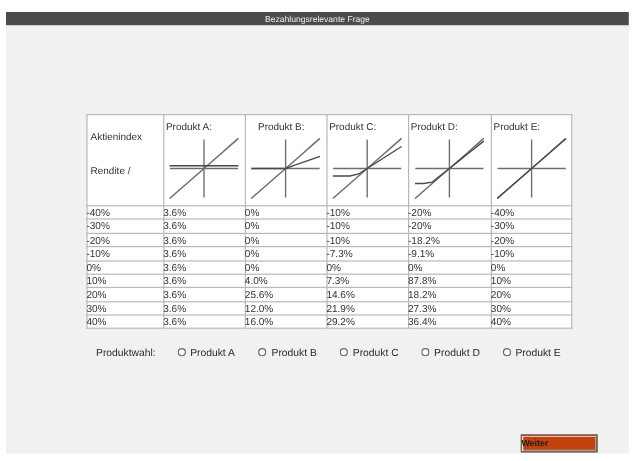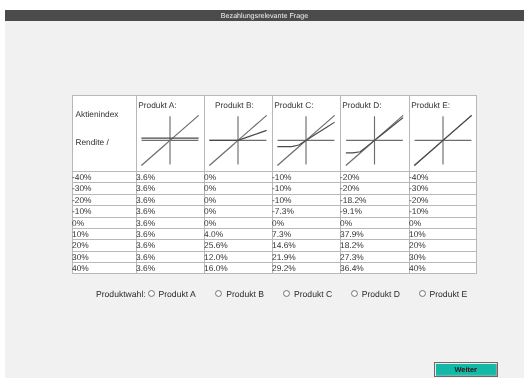--- a/index.html
+++ b/index.html
@@ -12,27 +12,27 @@
 
   #grid{position:absolute;left:72px;top:95px;width:405px;height:179px;background:#ffffff;}
   .vline{position:absolute;top:0;width:1px;height:179px;background:#b8b8b8;}
   .hline{position:absolute;left:0;width:405px;height:1px;background:#b8b8b8;}
   .cell{position:absolute;font-size:8.4px;color:#333333;text-align:left;white-space:nowrap;}
   
   .hcell{position:absolute;font-size:8.3px;color:#333333;white-space:nowrap;}
   .chart{position:absolute;}
 
   .choices{position:absolute;left:80px;top:289px;font-size:8.6px;color:#2b2b2b;white-space:nowrap;}
-  .lbl{position:absolute;left:16px;top:0;}
+  .lbl{position:absolute;left:0;top:0;}
   .radio{position:absolute;width:7px;height:7px;}
   .ropt{position:absolute;top:0;white-space:nowrap;}
 
-  .nextbtn{position:absolute;left:433.5px;top:361.8px;width:64.5px;height:15.6px;background:#14b8a6;
+  .nextbtn{position:absolute;left:433.5px;top:361.8px;width:64.5px;height:15.6px;background:#c2410c;
            border:1px solid #6a6a6a;box-sizing:border-box;font-size:7.4px;font-weight:bold;color:#1f1f1f;
-           text-align:center;line-height:13px;box-shadow:inset 1px 1px 0 #ebebeb, inset -1.2px -1.2px 0 #9f9f9f;}
+           text-align:left;line-height:13px;box-shadow:inset 1px 1px 0 #ebebeb, inset -1.2px -1.2px 0 #9f9f9f;}
 </style>
 </head>
 <body>
 
 <div class="window">
   <div class="titlebar">Bezahlungsrelevante Frage</div>
 </div>
 
 <div id="grid">
     <div class="vline" style="left: 0px;"></div>
@@ -112,21 +112,21 @@
     <div class="cell" style="left: 0px; width: 64px; top: 121.6px; height: 11.4px; line-height: 13px;">0%</div>
     <div class="cell" style="left: 64px; width: 68px; top: 121.6px; height: 11.4px; line-height: 13px;">3.6%</div>
     <div class="cell" style="left: 132px; width: 68px; top: 121.6px; height: 11.4px; line-height: 13px;">0%</div>
     <div class="cell" style="left: 200px; width: 68px; top: 121.6px; height: 11.4px; line-height: 13px;">0%</div>
     <div class="cell" style="left: 268px; width: 69px; top: 121.6px; height: 11.4px; line-height: 13px;">0%</div>
     <div class="cell" style="left: 337px; width: 68px; top: 121.6px; height: 11.4px; line-height: 13px;">0%</div>
     <div class="cell" style="left: 0px; width: 64px; top: 133px; height: 11.4px; line-height: 13px;">10%</div>
     <div class="cell" style="left: 64px; width: 68px; top: 133px; height: 11.4px; line-height: 13px;">3.6%</div>
     <div class="cell" style="left: 132px; width: 68px; top: 133px; height: 11.4px; line-height: 13px;">4.0%</div>
     <div class="cell" style="left: 200px; width: 68px; top: 133px; height: 11.4px; line-height: 13px;">7.3%</div>
-    <div class="cell" style="left: 268px; width: 69px; top: 133px; height: 11.4px; line-height: 13px;">37.9%</div>
+    <div class="cell" style="left: 268px; width: 69px; top: 133px; height: 11.4px; line-height: 13px;">87.8%</div>
     <div class="cell" style="left: 337px; width: 68px; top: 133px; height: 11.4px; line-height: 13px;">10%</div>
     <div class="cell" style="left: 0px; width: 64px; top: 144.4px; height: 11.4px; line-height: 13px;">20%</div>
     <div class="cell" style="left: 64px; width: 68px; top: 144.4px; height: 11.4px; line-height: 13px;">3.6%</div>
     <div class="cell" style="left: 132px; width: 68px; top: 144.4px; height: 11.4px; line-height: 13px;">25.6%</div>
     <div class="cell" style="left: 200px; width: 68px; top: 144.4px; height: 11.4px; line-height: 13px;">14.6%</div>
     <div class="cell" style="left: 268px; width: 69px; top: 144.4px; height: 11.4px; line-height: 13px;">18.2%</div>
     <div class="cell" style="left: 337px; width: 68px; top: 144.4px; height: 11.4px; line-height: 13px;">20%</div>
     <div class="cell" style="left: 0px; width: 64px; top: 155.8px; height: 11.4px; line-height: 13px;">30%</div>
     <div class="cell" style="left: 64px; width: 68px; top: 155.8px; height: 11.4px; line-height: 13px;">3.6%</div>
     <div class="cell" style="left: 132px; width: 68px; top: 155.8px; height: 11.4px; line-height: 13px;">12.0%</div>

